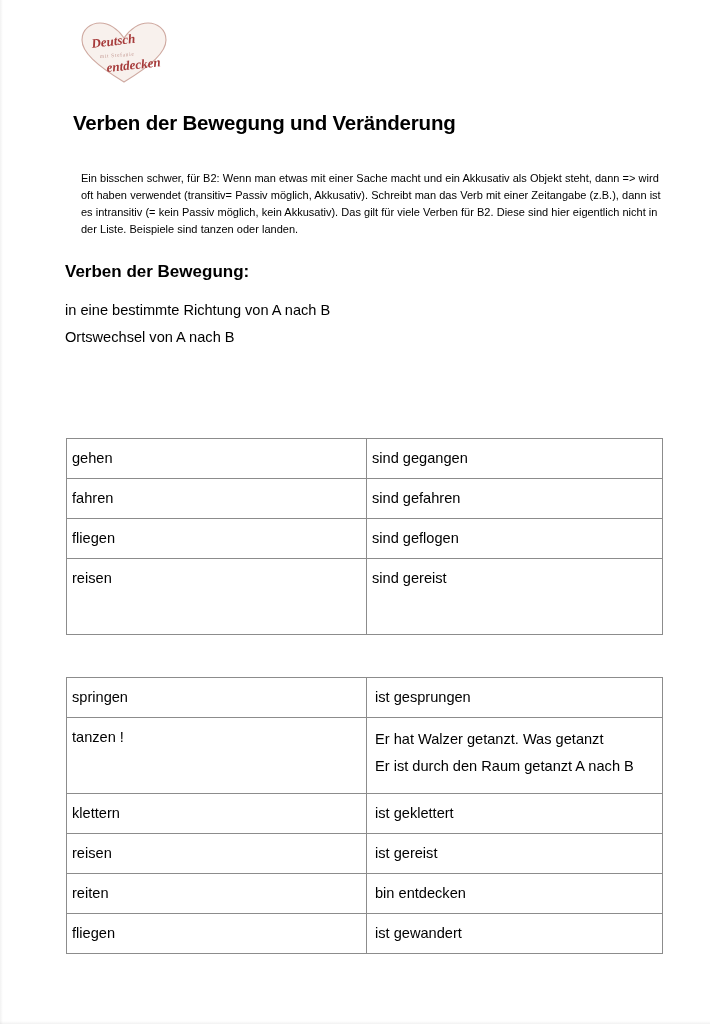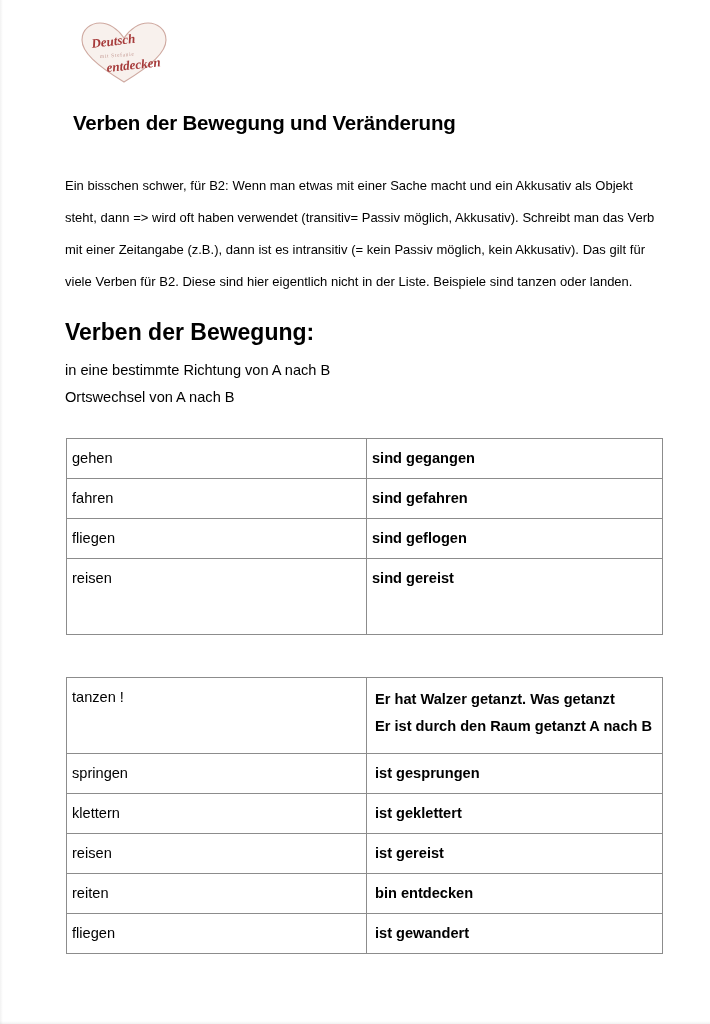--- a/index.html
+++ b/index.html
@@ -47,31 +47,31 @@
   h1.doc-title {
     font-size: 20.5px;
     font-weight: bold;
     letter-spacing: -0.2px;
     margin: 8px;
     padding: 0;
     line-height: 28px;
   }
 
   p.intro {
-    margin: 0;
-    padding: 0;
-    font-size: 13px;
-    line-height: 32px;
+    margin: 16px;
+    padding: 0;
+    font-size: 11px;
+    line-height: 17px;
     margin-top: 33px;
     width: 592px;
     word-spacing: 0.1px;
   }
 
   h2.section-title {
-    font-size: 23px;
+    font-size: 17px;
     font-weight: bold;
     margin: 0;
     padding: 0;
     line-height: 26px;
     margin-top: 21px;
   }
 
   .lead-lines {
     margin-top: 12px;
     font-size: 14.6px;
@@ -86,21 +86,21 @@
     table-layout: fixed;
     font-size: 14.6px;
   }
   table.verb-table td {
     border: 1px solid #8c8c8c;
     vertical-align: top;
     padding: 0;
     background: #ffffff;
   }
   td.col-left   { width: 299px; }
-  td.col-right  { width: 295px; font-weight: bold; }
+  td.col-right  { width: 295px; }
 
   .cell-txt {
     display: block;
     padding: 8px 0 9px 5px;
     line-height: 22px;
   }
   .cell-txt.ind { padding-left: 8px; }
   .cell-txt .ln { display: block; line-height: 27px; }
 
   
@@ -199,39 +199,39 @@
           </tr>
         </tbody>
     </table>
   </div>
 
   <div id="table2-wrap">
     <table class="verb-table">
       <tbody id="table2-body">
           <tr>
             <td class="col-left">
+              <span class="cell-txt">springen</span>
+            </td>
+            <td class="col-right">
+              <span class="cell-txt ind">ist gesprungen</span>
+            </td>
+          </tr>
+          <tr>
+            <td class="col-left">
               <span class="cell-txt tall">tanzen  !</span>
             </td>
             <td class="col-right">
               <span class="cell-txt ind">
                 <span class="ln">Er hat Walzer getanzt.  Was getanzt</span>
                 <span class="ln">Er ist durch den Raum getanzt  A nach B</span>
               </span>
             </td>
           </tr>
           <tr>
             <td class="col-left">
-              <span class="cell-txt">springen</span>
-            </td>
-            <td class="col-right">
-              <span class="cell-txt ind">ist gesprungen</span>
-            </td>
-          </tr>
-          <tr>
-            <td class="col-left">
               <span class="cell-txt">klettern</span>
             </td>
             <td class="col-right">
               <span class="cell-txt ind">ist geklettert</span>
             </td>
           </tr>
           <tr>
             <td class="col-left">
               <span class="cell-txt">reisen</span>
             </td>

